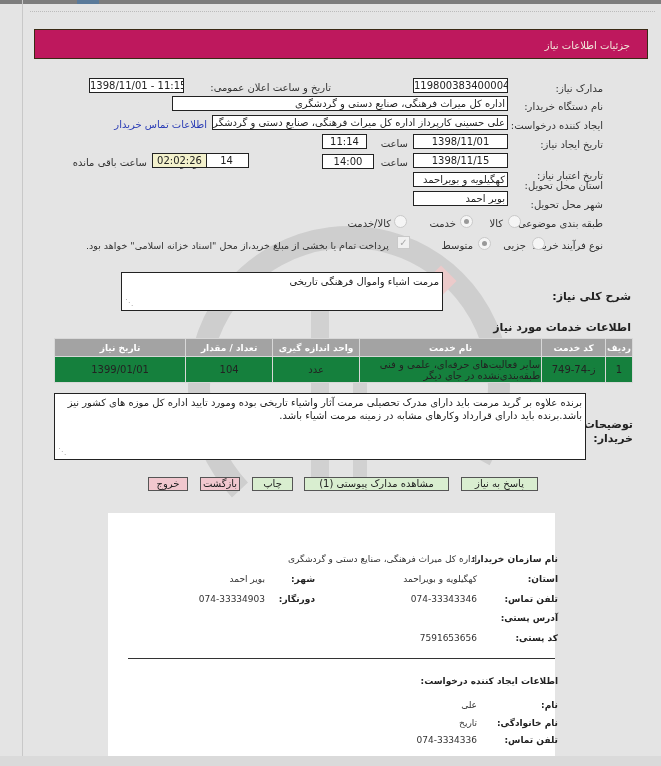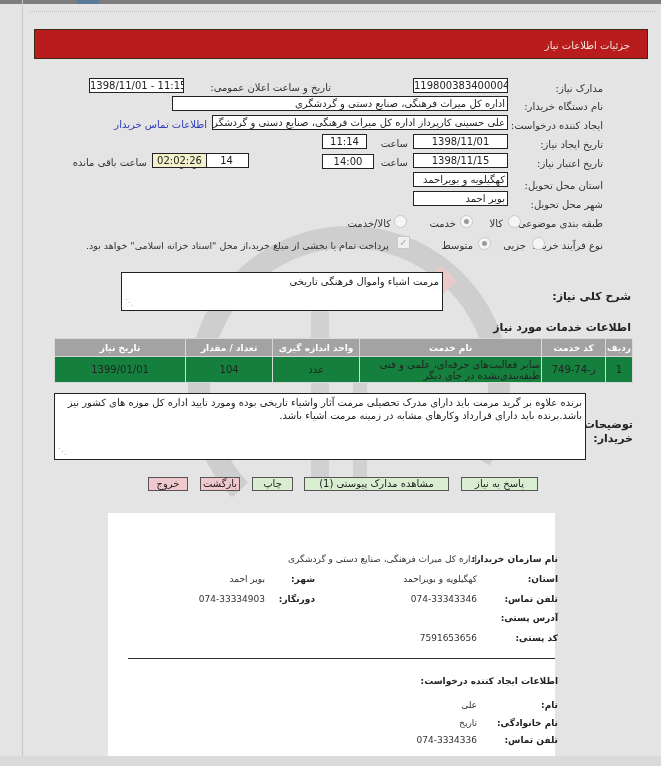--- a/index.html
+++ b/index.html
@@ -10,21 +10,21 @@
     font-family: "DejaVu Sans", sans-serif;
     font-size: 10px; color: #222;
     position: relative;
   }
   .topbar { position: absolute; left: 0; top: 0; width: 661px; height: 4px; background: #7d7d7d; }
   .topbar .tab { position: absolute; left: 77px; top: 0; width: 22px; height: 4px; background: #5a7a9a; }
   .leftline { position: absolute; left: 22px; top: 0; width: 1px; height: 766px; background: #c8c8c8; }
   .dotline { position: absolute; left: 30px; top: 11px; width: 625px; border-top: 1px dotted #bbb; }
   .header-bar {
     position: absolute; left: 34px; top: 29px; width: 614px; height: 30px;
-    background: #b91c1c; border: 1px solid #3a2a15;
+    background: #be185d; border: 1px solid #3a2a15;
     color: #f2eadc; direction: rtl; padding: 10px 17px 0 0; font-size: 10px;
   }
   .lbl { position: absolute; direction: rtl; text-align: right; font-size: 10px; color: #333; white-space: nowrap; }
   .box {
     position: absolute; background: #fff; border: 1px solid #222;
     height: 15px; font-size: 10px; line-height: 13px; text-align: center; white-space: nowrap; overflow: hidden;
   }
   .box.rtl { direction: rtl; text-align: right; padding-right: 2px; }
   .box.yellow { background: #f3f1cc; }
   a.link { color: #2a3cb5; text-decoration: none; }
@@ -94,21 +94,21 @@
 
 <div class="lbl" style="right:58px; top:120px;">ایجاد کننده درخواست:</div>
 <div class="box rtl" style="left:212px; top:115px; width:296px;">علی حسینی کارپرداز اداره کل میراث فرهنگی، صنایع دستی و گردشگری</div>
 <a class="lbl link" href="#" style="right:454px; top:119px;">اطلاعات تماس خریدار</a>
 
 <div class="lbl" style="right:58px; top:139px;">تاریخ ایجاد نیاز:</div>
 <div class="box" style="left:413px; top:134px; width:95px;">1398/11/01</div>
 <div class="lbl" style="right:253px; top:138px;">ساعت</div>
 <div class="box" style="left:322px; top:134px; width:45px;">11:14</div>
 
-<div class="lbl" style="right:58px; top:158px;">تاریخ اعتبار نیاز:</div>
+<div class="lbl" style="right:58px; top:170px;">تاریخ اعتبار نیاز:</div>
 <div class="box" style="left:413px; top:153px; width:95px;">1398/11/15</div>
 <div class="lbl" style="right:253px; top:157px;">ساعت</div>
 <div class="box" style="left:322px; top:154px; width:52px;">14:00</div>
 <div class="box" style="left:204px; top:153px; width:45px;">14</div>
 <div class="lbl" style="right:458px; top:157px;">روز و</div>
 <div class="box yellow" style="left:152px; top:153px; width:55px;">02:02:26</div>
 <div class="lbl" style="right:514px; top:157px;">ساعت باقی مانده</div>
 
 <div class="lbl" style="right:58px; top:180px;">استان محل تحویل:</div>
 <div class="box rtl" style="left:413px; top:172px; width:95px;">کهگیلویه و بویراحمد</div>

